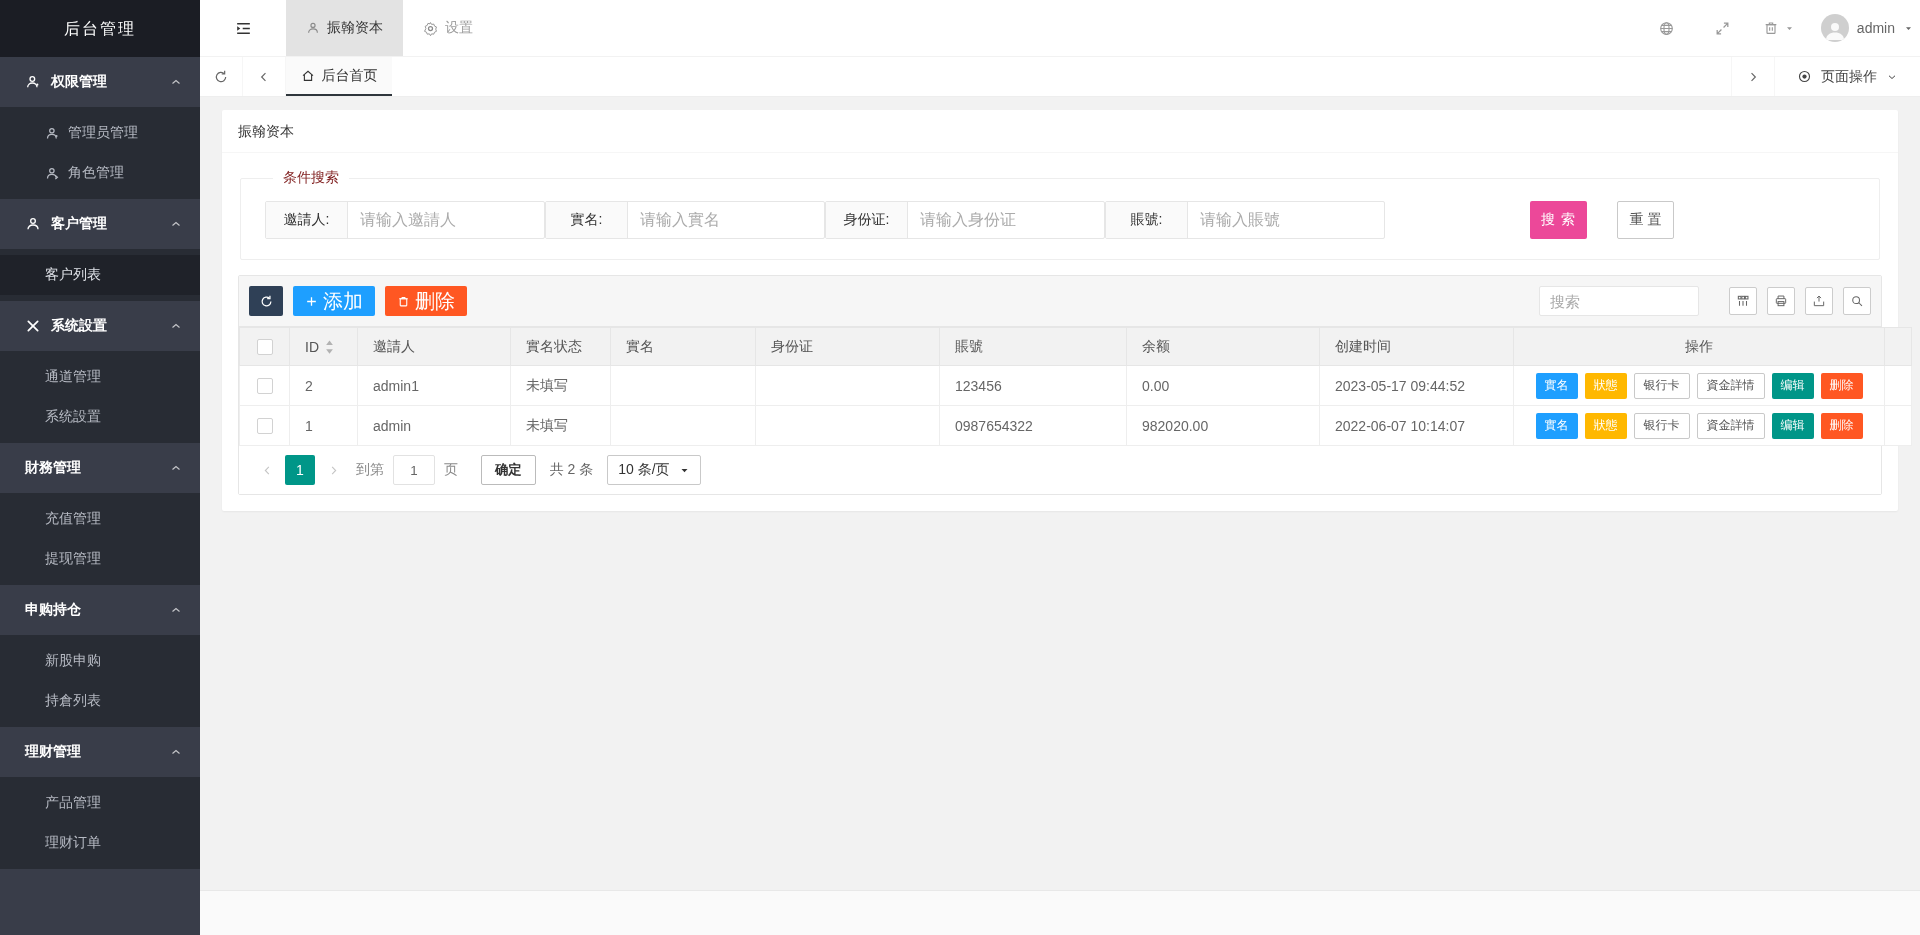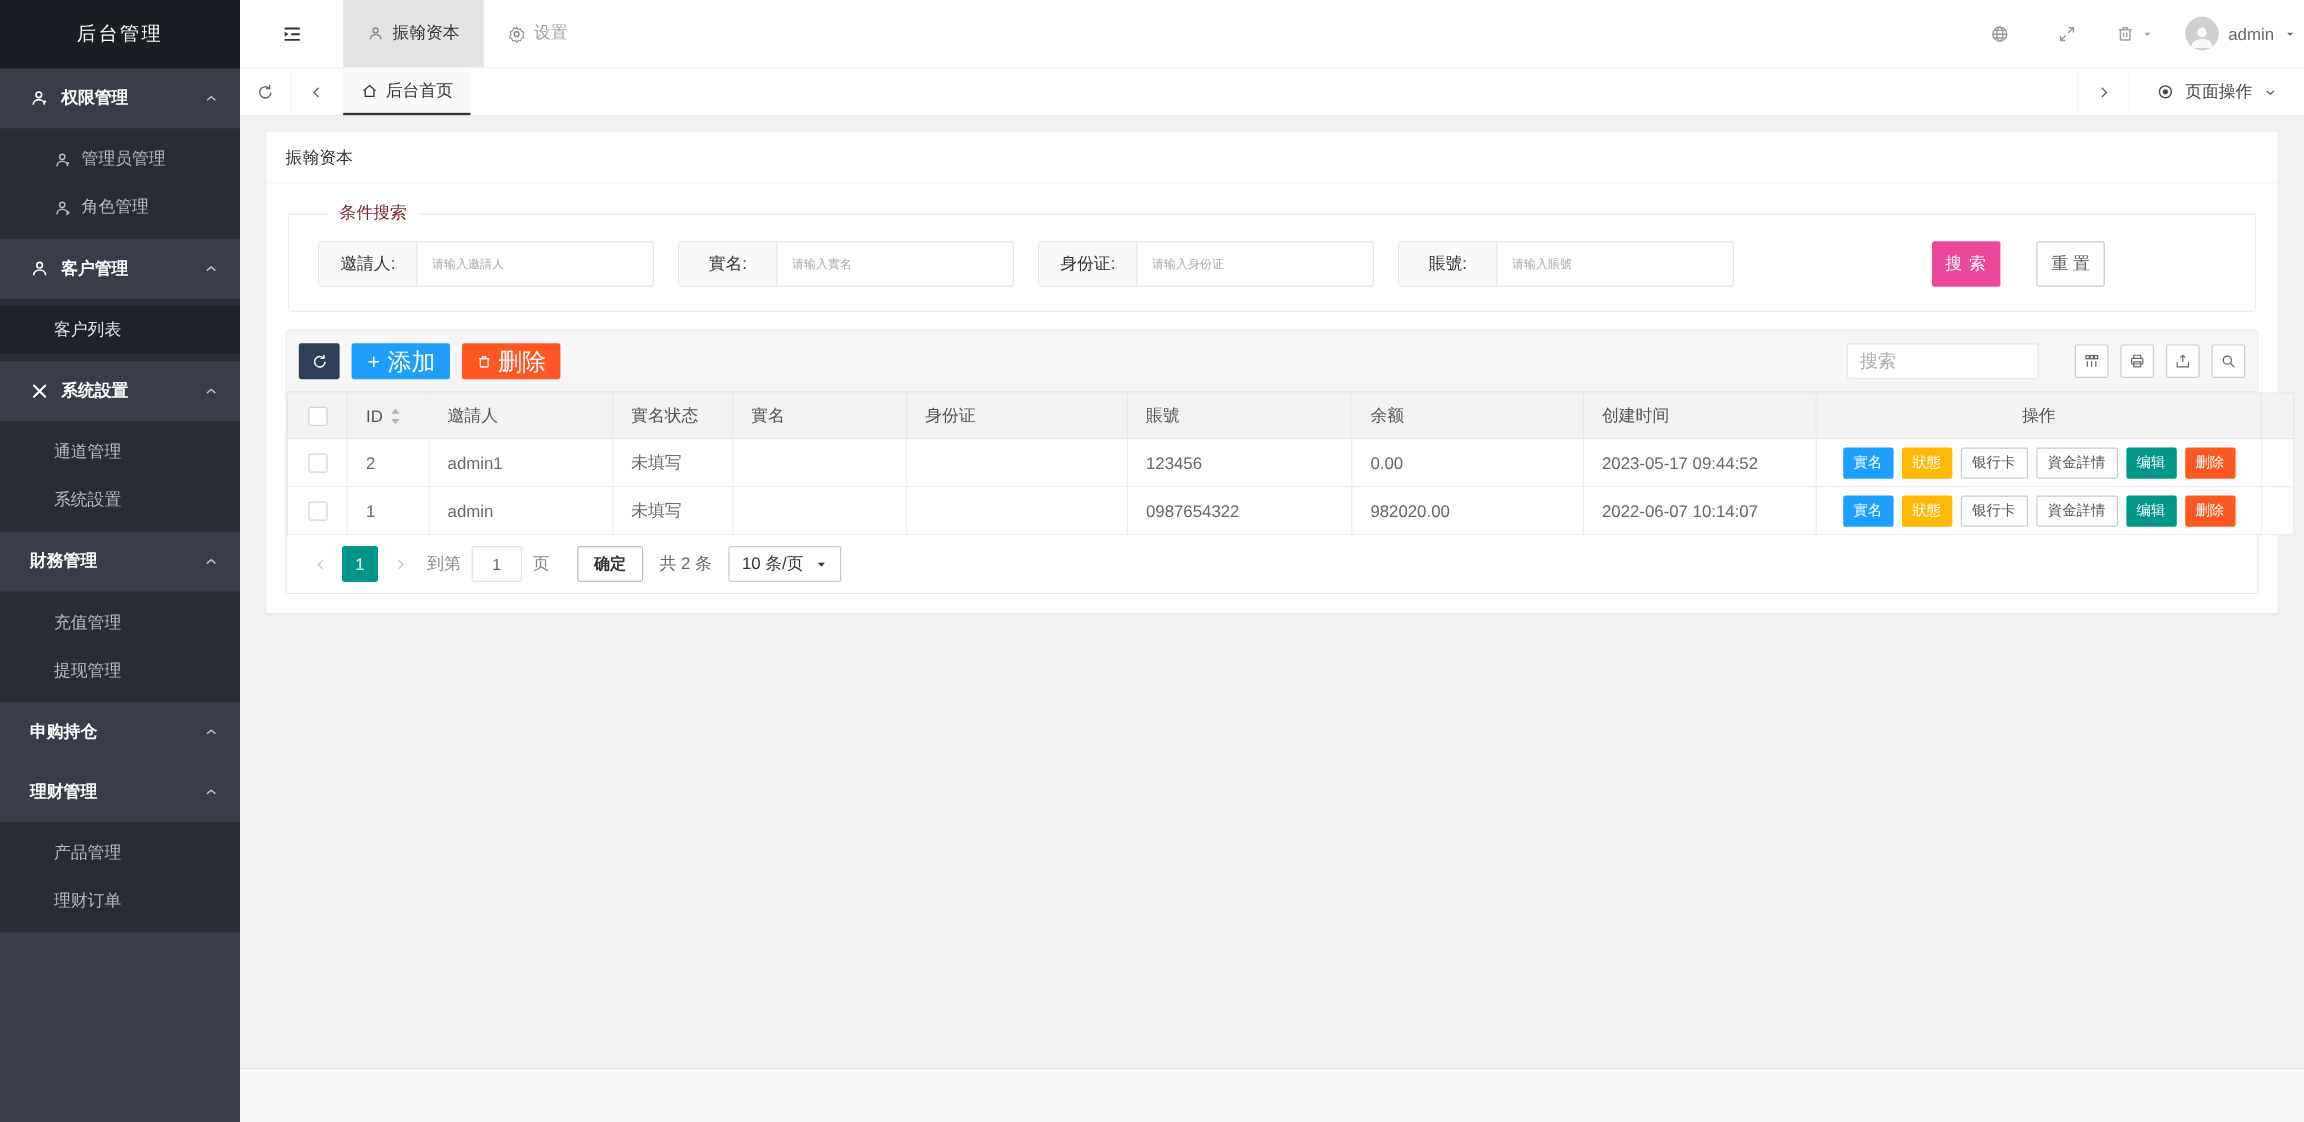--- a/index.html
+++ b/index.html
@@ -45,23 +45,23 @@
   .content { flex:1; padding:13px 22px; background:#f2f2f2; overflow:hidden;}
   .page-footer { height:45px; background:#FAFAFA; border-top:1px solid #e8e8e8; flex-shrink:0;}
   .card { background:#fff; border-radius:2px; box-shadow:0 1px 2px rgba(0,0,0,.05);}
   .card-header { height:43px; line-height:42px; padding:0 16px; border-bottom:1px solid #f6f6f6; color:#333;}
   .card-body { padding:10px 16px 16px;}
 
   
   fieldset.search-fs { border:1px solid #eee; border-radius:2px; margin:6px 2px 0; padding:8px 24px 20px;}
   fieldset.search-fs legend { padding:0 10px; margin-left:8px; color:#7f1d1d;}
   .fields-row { display:flex; align-items:center; margin-top:6px;}
-  .pair { display:flex; height:38px; border:1px solid #e6e6e6; border-radius:2px; margin-right:20px; background:#fff;}
+  .pair { display:flex; height:38px; border:1px solid #e6e6e6; border-radius:2px; background:#fff;}
   .pair-label { width:82px; background:#FAFAFA; border-right:1px solid #e6e6e6; display:flex; align-items:center; justify-content:center; color:#333;}
-  .pair input { border:none; outline:none; width:196px; padding:0 12px; font-size:10px; color:#333; background:transparent;}
+  .pair input { border:none; outline:none; width:196px; padding:0 12px; font-size:16px; color:#333; background:transparent;}
   input::placeholder { color:#ABABAB; }
   .btn { border:none; border-radius:2px; cursor:pointer; font-size:14px;}
   .search-btn { margin-left:145px; width:57px; height:38px; background:#ec4899; color:#fff; letter-spacing:1px;}
   .reset-btn { margin-left:30px; width:57px; height:38px; background:#fff; border:1px solid #C9C9C9; color:#555;}
 
   
   .table-view { border:1px solid #e6e6e6; border-radius:2px; margin-top:15px;}
   .table-tool { background:#F6F6F6; padding:10px; display:flex; align-items:center; border-bottom:1px solid #e6e6e6;}
   .mini-btn { height:30px; border:none; border-radius:2px; color:#fff; display:inline-flex; align-items:center; gap:5px; padding:0 12px; font-size:20px; cursor:pointer;}
   .mini-dark { background:#2F4056; width:34px; justify-content:center; padding:0;}
@@ -210,20 +210,28 @@
       </div>
 
       <div class="nav-group">
         <div class="nav-group-header">
           <span>申购持仓</span>
           <span class="chev">
               <svg width="12" height="12" viewBox="0 0 24 24" fill="none" stroke="currentColor" stroke-width="2.4">
                 <path d="M5 15l7-6 7 6"></path>
               </svg>
             </span>
+        </div>
+        <div class="nav-sub">
+          <div class="nav-sub-item">
+            <span>新股申购</span>
+          </div>
+          <div class="nav-sub-item">
+            <span>持倉列表</span>
+          </div>
         </div>
       </div>
 
       <div class="nav-group">
         <div class="nav-group-header">
           <span>理财管理</span>
           <span class="chev">
               <svg width="12" height="12" viewBox="0 0 24 24" fill="none" stroke="currentColor" stroke-width="2.4">
                 <path d="M5 15l7-6 7 6"></path>
               </svg>

